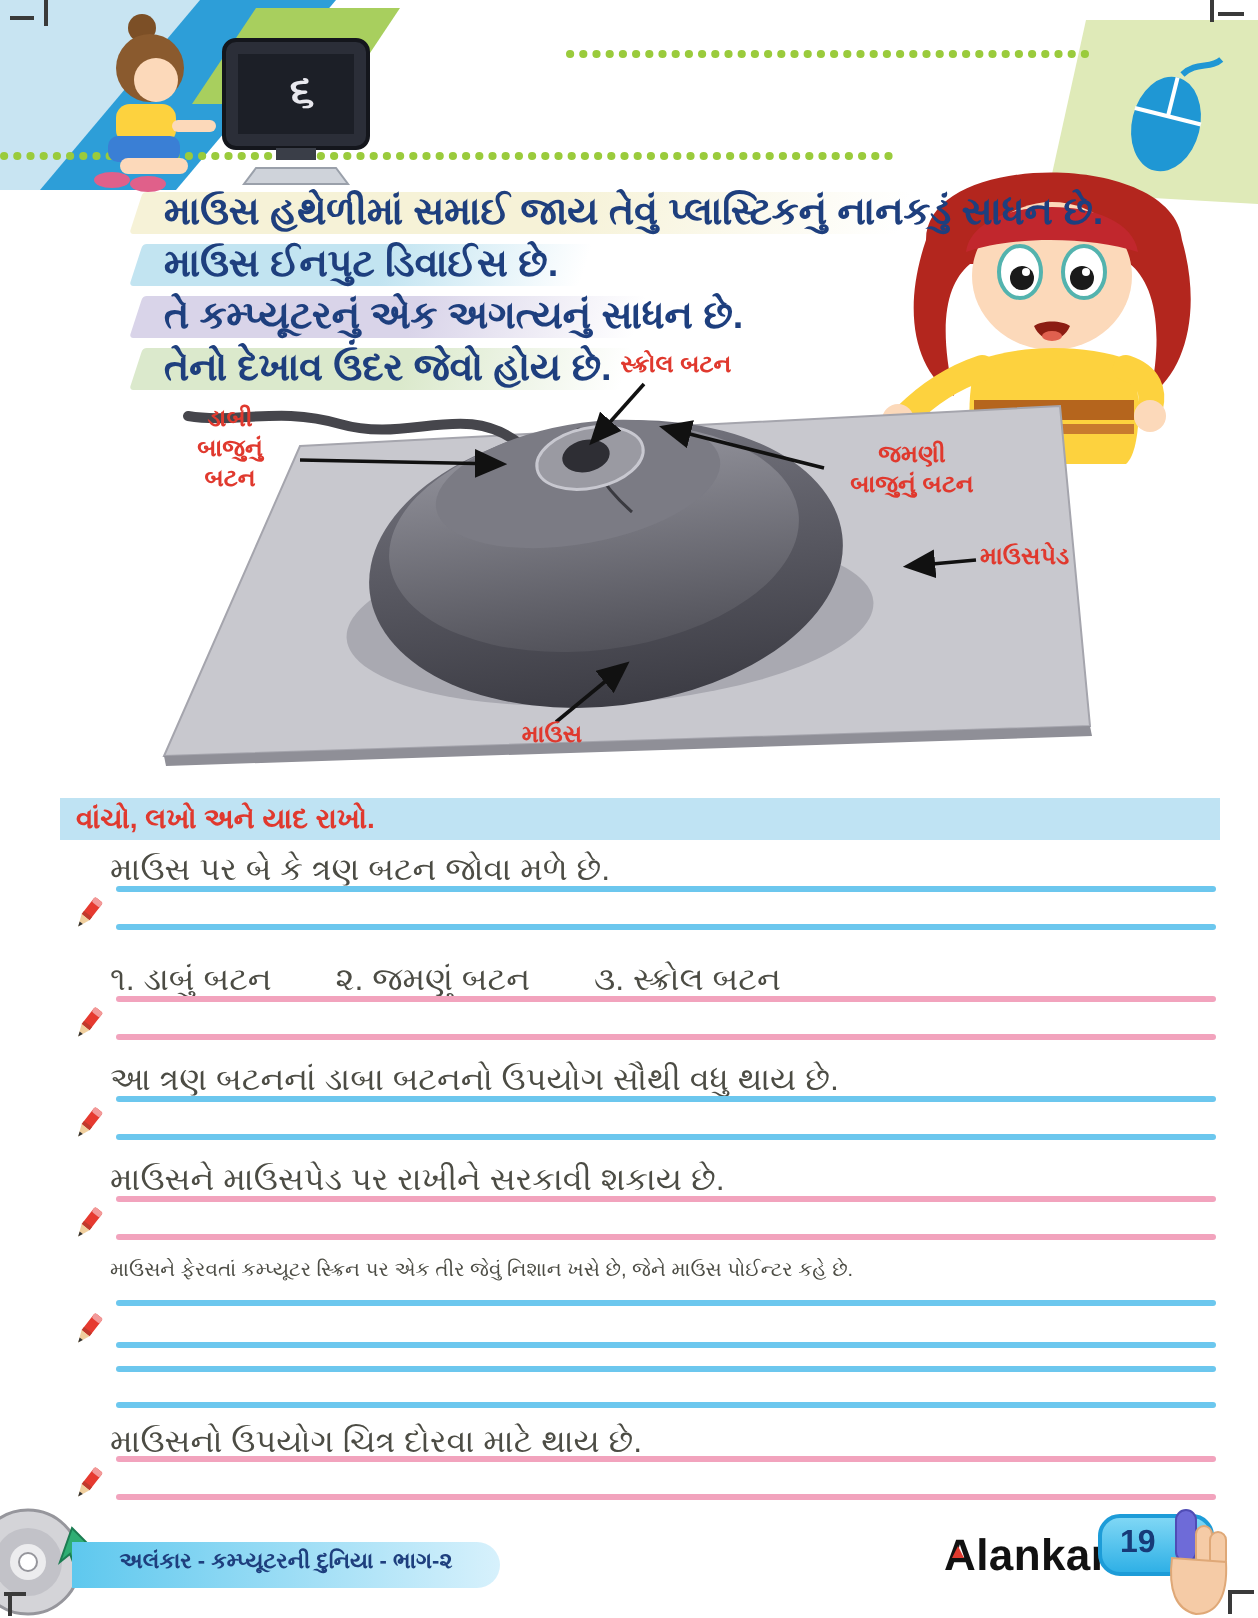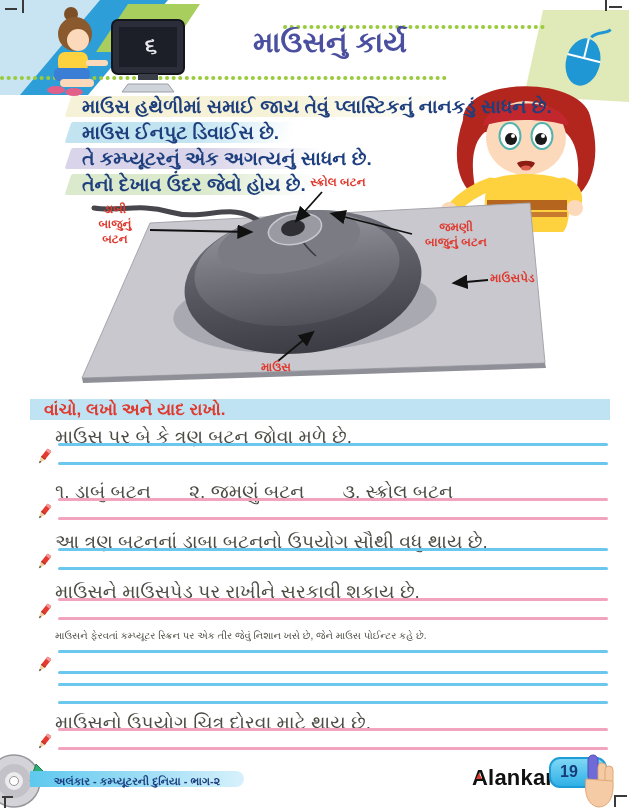--- a/index.html
+++ b/index.html
@@ -23,29 +23,29 @@
     line-height:21px; padding-left:14px; white-space:nowrap; }
 
   
   #diagram { position:absolute; left:0; top:170px; width:570px; height:240px; }
   .dlabel { position:absolute; color:#e0392e; font-size:12px; font-weight:bold;
     line-height:1.25; white-space:pre-line; text-align:center; }
 
   
   .ws-header { position:absolute; left:30px; top:399px; width:580px; height:21px;
     background:#bfe3f3; }
-  .ws-header span { font-size:17px; font-weight:bold; color:#e0392e; line-height:21px; padding-left:14px;text-align:right; }
-  .stmt-text { position:absolute; left:55px; font-size:19px; color:#4c4c44; white-space:nowrap; }
+  .ws-header span { font-size:14px; font-weight:bold; color:#e0392e; line-height:21px; padding-left:8px;text-align:right; }
+  .stmt-text { position:absolute; left:55px; font-size:16px; color:#4c4c44; white-space:nowrap; }
   .rule { position:absolute; left:58px; width:550px; height:3px; border-radius:2px; }
   .rule.blue { background:#6cc7ee; }
   .rule.pink { background:#f2a3bd; }
   .pencil { position:absolute; left:34px; }
 
   
-  .footer-band { position:absolute; left:30px; top:771px; width:214px; height:16px;
+  .footer-band { position:absolute; left:36px; top:771px; width:214px; height:23px;
     background:linear-gradient(90deg,#5ec8ee,#d7f1fc); border-radius:0 12px 12px 0;
     text-align:center; }
   .footer-band span { font-size:11px; font-weight:bold; color:#1e3f7e; line-height:20px; }
   .logo { position:absolute; left:472px; top:765px; font-size:22px; font-weight:bold;
     color:#111; letter-spacing:0.2px; }
   .a-tri { position:absolute; left:3.5px; top:8px; width:0; height:0;
     border-left:3.5px solid transparent; border-right:3.5px solid transparent;
     border-bottom:6px solid #e0392e; }
   .red-dot { position:absolute; right:-5px; top:1px; width:3.5px; height:3.5px;
     border-radius:50%; background:#e0392e; }
@@ -86,21 +86,20 @@
       <circle cx="78" cy="40" r="11" fill="#fcd9ba"></circle>
       <rect x="58" y="52" width="30" height="20" rx="7" fill="#fdd23e"></rect>
       <rect x="54" y="68" width="36" height="13" rx="5" fill="#3a7fd5"></rect>
       <rect x="60" y="79" width="34" height="8" rx="4" fill="#fcd9ba"></rect>
       <ellipse cx="56" cy="90" rx="9" ry="4" fill="#e0608a"></ellipse>
       <ellipse cx="74" cy="92" rx="9" ry="4" fill="#e0608a"></ellipse>
       <rect x="86" y="60" width="22" height="6" rx="3" fill="#fcd9ba"></rect>
     </g>
   </svg>
   <div class="chapter-num">૬</div>
-  <div class="page-title">માઉસનું કાર્ય</div>
 
   <svg style="position:absolute;left:425px;top:60px" width="204" height="178" viewBox="0 0 204 178">
     <path d="M 38,60 C 38,15 162,15 166,60 C 176,95 168,125 150,138 C 158,100 150,80 140,72 L 60,72 C 48,82 44,102 52,138 C 32,125 26,95 38,60 Z" fill="#b3261e"></path>
     <ellipse cx="101" cy="78" rx="40" ry="37" fill="#fcd9ba"></ellipse>
     <path d="M 58,66 C 62,36 140,36 144,66 C 120,58 80,58 58,66 Z" fill="#c1272d"></path>
     <ellipse cx="85" cy="76" rx="10.5" ry="13" fill="#fff" stroke="#53b3ae" stroke-width="2"></ellipse>
     <ellipse cx="117" cy="76" rx="10.5" ry="13" fill="#fff" stroke="#53b3ae" stroke-width="2"></ellipse>
     <circle cx="86" cy="79" r="6" fill="#1a1a1a"></circle>
     <circle cx="116" cy="79" r="6" fill="#1a1a1a"></circle>
     <circle cx="88" cy="76" r="2" fill="#fff"></circle>

